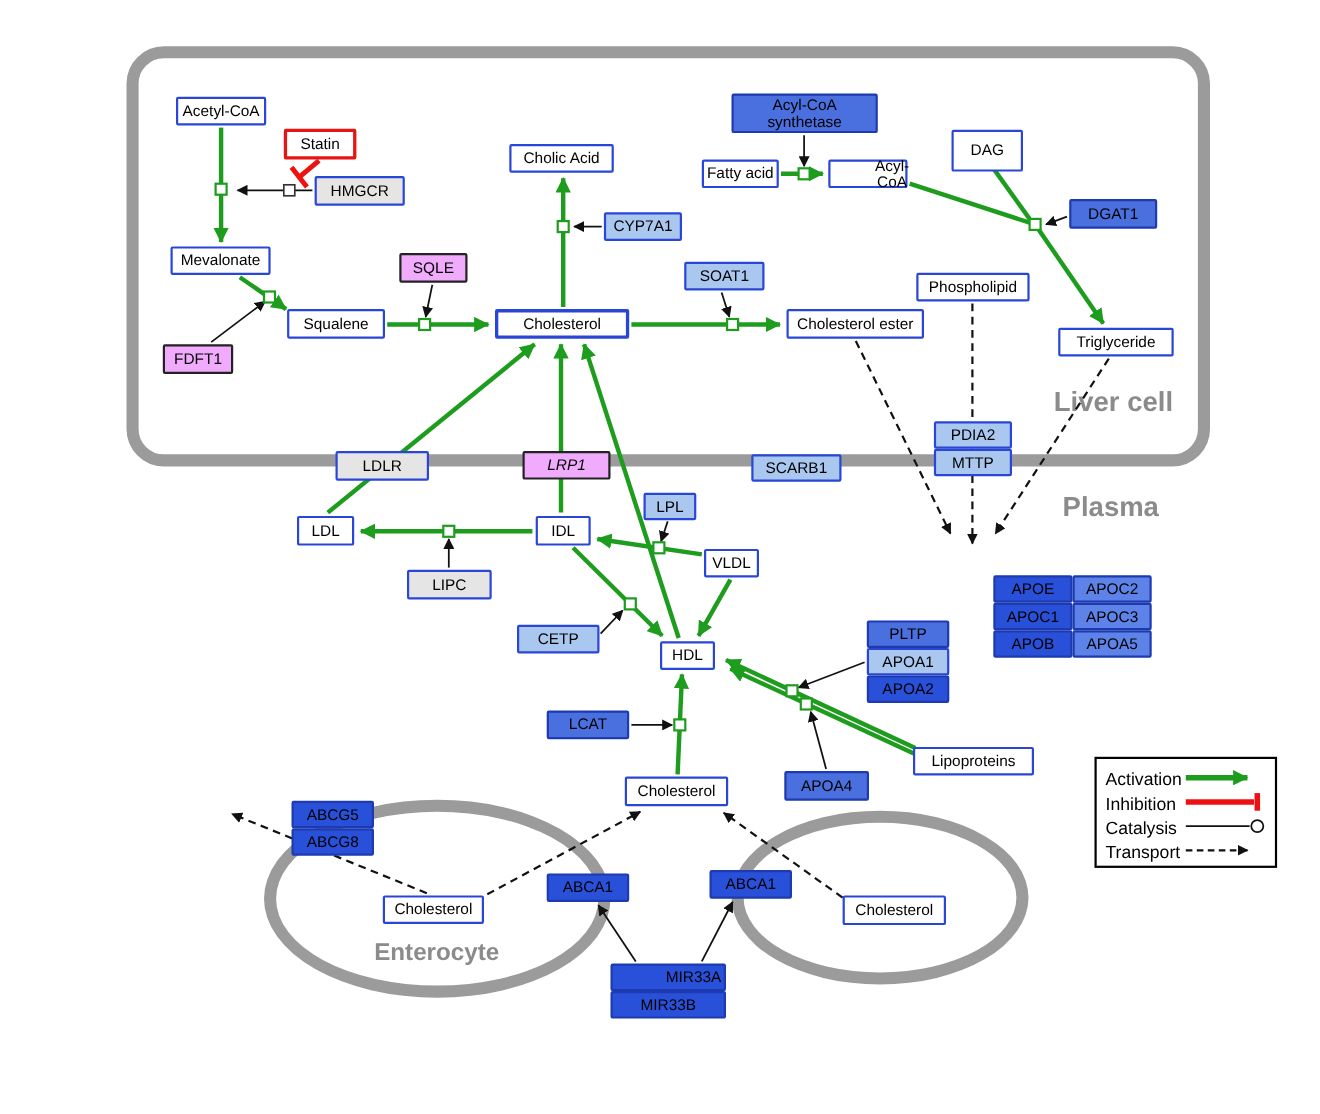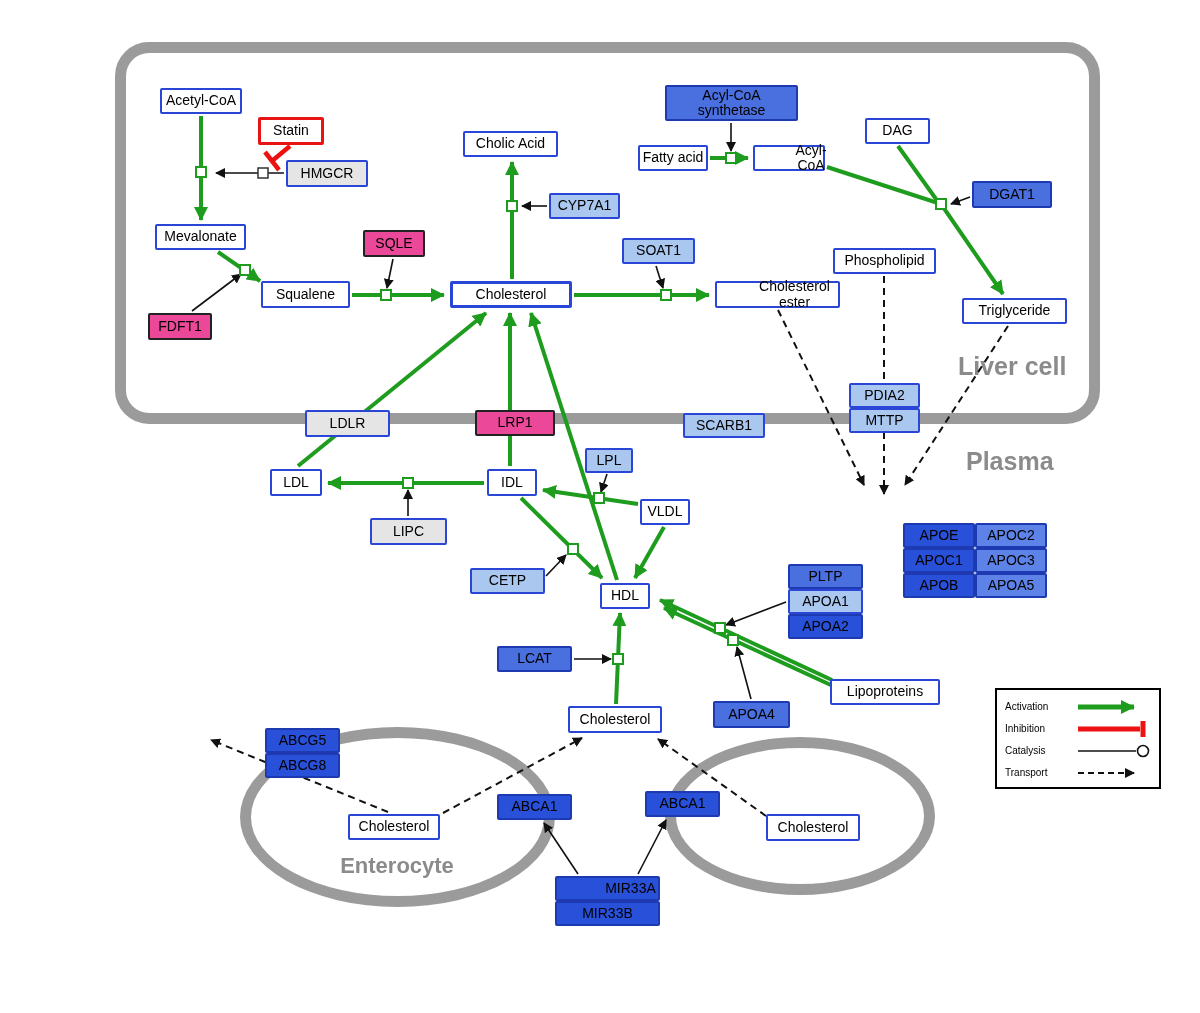--- a/index.html
+++ b/index.html
@@ -8,28 +8,28 @@
   .membrane{position:absolute;border:11px solid #9b9b9b;box-sizing:border-box;z-index:1;}
   .ellipse{border-radius:50%;}
   .region-label{position:absolute;color:#8b8b8b;font-weight:bold;z-index:2;}
   .edges{position:absolute;left:0;top:0;z-index:3;pointer-events:none;}
   .node{position:absolute;box-sizing:border-box;display:flex;align-items:center;justify-content:center;
         text-align:center;border:2px solid #f97316;background:#fff;color:#000;
         font:14px/1.1 "Liberation Sans",sans-serif;border-radius:2px;z-index:4;}
   .met{background:#fff;border-color:#2946d6;}
   .drug{border-color:#e81313;border-width:3px;}
   .gy{background:#e5e5e5;border-color:#2946d6;}
-  .gpy{background:#ec4899;border-color:#222;}
+  .gpy{background:#f0abfc;border-color:#222;}
   .gbl{background:#a9c7ef;border-color:#2946d6;}
   .gbm{background:#4a6fdf;border-color:#1d3ab0;}
   .gbd{background:#2950d9;border-color:#1d3ab0;}
   .gb2{background:#5d83e8;border-color:#1d3ab0;}
   .legend{position:absolute;left:995px;top:688px;width:166px;height:101px;border:2px solid #000;
           background:#fff;box-sizing:border-box;z-index:2;}
-  .legend-row{position:absolute;left:8px;font-size:10px;color:#000;}
+  .legend-row{position:absolute;left:8px;font-size:16px;color:#000;}
 </style>
 </head>
 <body>
 
 <div class="stage">
 
   <div class="membrane" style="left:115px;top:42px;width:985px;height:382px;border-radius:34px;"></div>
   <div class="membrane ellipse" style="left:240px;top:727px;width:315px;height:180px;"></div>
   <div class="membrane ellipse" style="left:665px;top:737px;width:270px;height:158px;"></div>
 
@@ -131,33 +131,33 @@
   <div class="node drug" style="left:258px;top:117px;width:66px;height:28px;">Statin</div>
   <div class="node gy" style="left:286px;top:160px;width:82px;height:27px;">HMGCR</div>
   <div class="node met" style="left:155px;top:224px;width:91px;height:26px;">Mevalonate</div>
   <div class="node gpy" style="left:363px;top:230px;width:62px;height:27px;">SQLE</div>
   <div class="node gpy" style="left:148px;top:313px;width:64px;height:27px;">FDFT1</div>
   <div class="node met" style="left:261px;top:281px;width:89px;height:27px;">Squalene</div>
   <div class="node met" style="left:463px;top:131px;width:95px;height:26px;">Cholic Acid</div>
   <div class="node gbl" style="left:549px;top:193px;width:71px;height:26px;">CYP7A1</div>
   <div class="node met" style="left:450px;top:281px;width:122px;height:27px;border-width:3px;">Cholesterol</div>
   <div class="node gbl" style="left:622px;top:238px;width:73px;height:26px;">SOAT1</div>
-  <div class="node met" style="left:715px;top:281px;width:125px;height:27px;padding-left:34px;">Cholesterol ester</div>
+  <div class="node met" style="left:715px;top:281px;width:125px;height:27px;">Cholesterol ester</div>
   <div class="node gbm" style="left:665px;top:85px;width:133px;height:36px;padding:0 16px;">Acyl-CoA synthetase</div>
   <div class="node met" style="left:638px;top:145px;width:70px;height:26px;">Fatty acid</div>
   <div class="node met" style="left:753px;top:145px;width:72px;height:26px;padding-left:44px;">Acyl-CoA</div>
-  <div class="node met" style="left:865px;top:118px;width:65px;height:26px;">DAG</div>
+  <div class="node met" style="left:865px;top:118px;width:65px;height:38px;">DAG</div>
   <div class="node gbm" style="left:972px;top:181px;width:80px;height:27px;">DGAT1</div>
   <div class="node met" style="left:833px;top:248px;width:103px;height:26px;">Phospholipid</div>
   <div class="node met" style="left:962px;top:298px;width:105px;height:26px;">Triglyceride</div>
   <div class="node gbl" style="left:849px;top:383px;width:71px;height:25px;">PDIA2</div>
   <div class="node gbl" style="left:849px;top:408px;width:71px;height:25px;">MTTP</div>
 
   <div class="node gy" style="left:305px;top:410px;width:85px;height:27px;">LDLR</div>
-  <div class="node gpy" style="left:475px;top:410px;width:80px;height:26px;">LRP1</div>
+  <div class="node gpy" style="left:475px;top:410px;width:80px;height:26px;font-style:italic;">LRP1</div>
   <div class="node gbl" style="left:683px;top:413px;width:82px;height:25px;">SCARB1</div>
 
   <div class="node met" style="left:270px;top:469px;width:52px;height:27px;">LDL</div>
   <div class="node met" style="left:487px;top:469px;width:50px;height:27px;">IDL</div>
   <div class="node gbl" style="left:585px;top:448px;width:48px;height:25px;">LPL</div>
   <div class="node met" style="left:640px;top:499px;width:50px;height:26px;">VLDL</div>
   <div class="node gy" style="left:370px;top:518px;width:77px;height:27px;">LIPC</div>
   <div class="node gbl" style="left:470px;top:568px;width:75px;height:26px;">CETP</div>
   <div class="node met" style="left:600px;top:583px;width:50px;height:26px;">HDL</div>
   <div class="node gbm" style="left:788px;top:564px;width:75px;height:25px;">PLTP</div>

